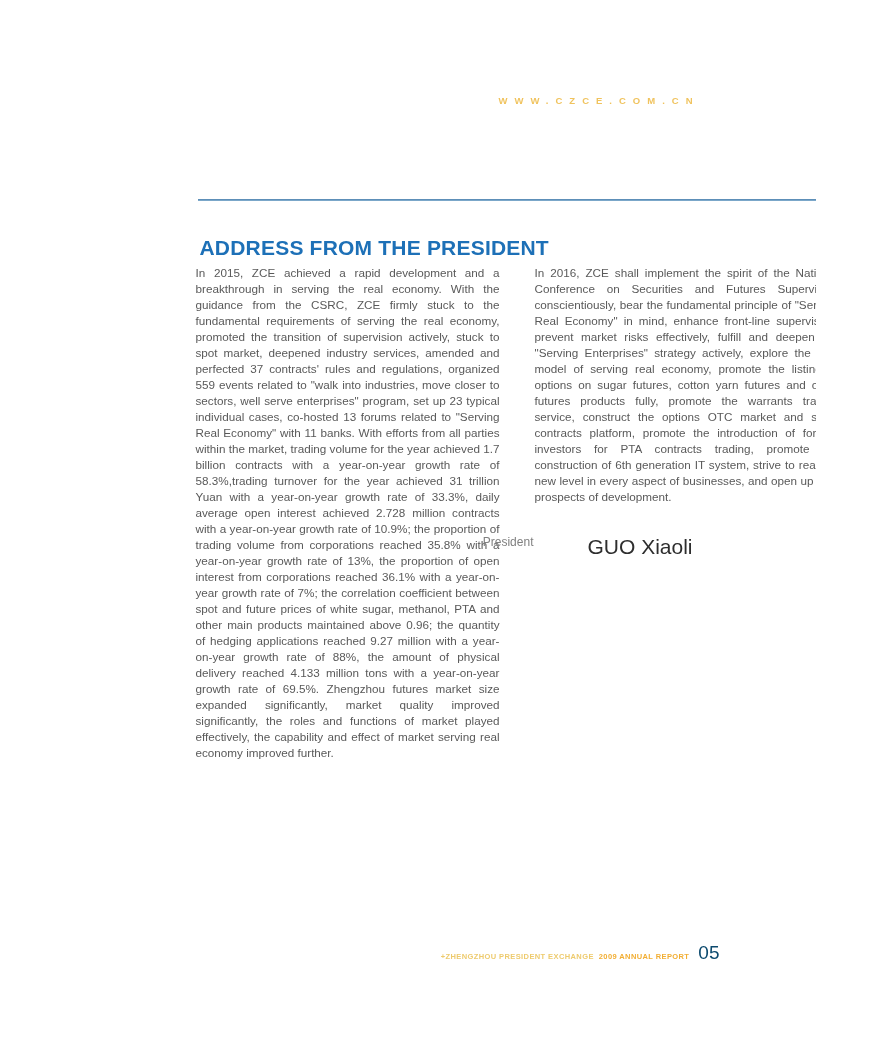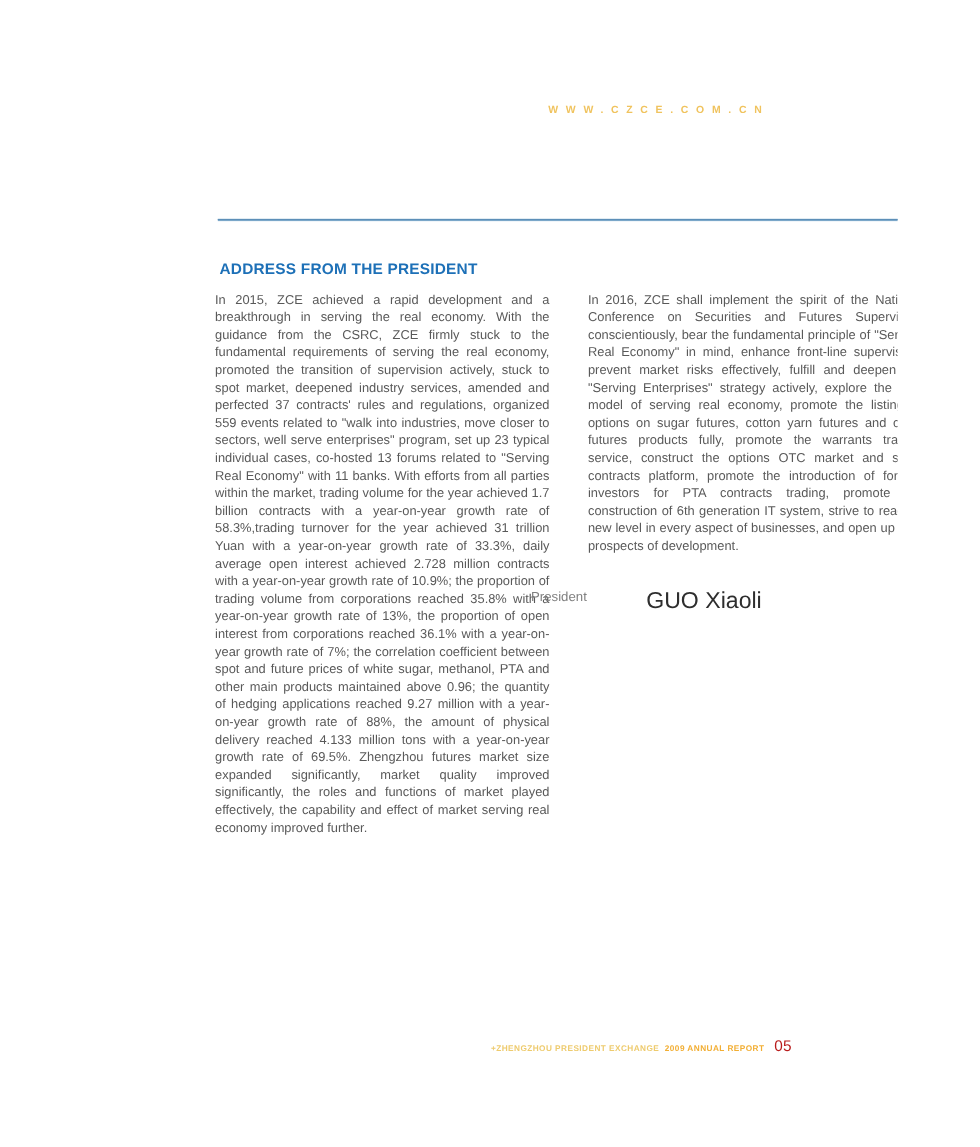--- a/index.html
+++ b/index.html
@@ -29,21 +29,21 @@
     left: 122px;
     width: 646px;
     height: 2px;
     background: #7ba7c9;
     border-top: 1px solid #5d8fb8;
   }
   .heading {
     position: absolute;
     top: 236px;
     left: 124px;
-    font-size: 14px;
+    font-size: 21px;
     font-weight: bold;
     letter-spacing: 0.2px;
     color: #1d70b7;
   }
   .columns {
     position: absolute;
     top: 265px;
     left: 120px;
     width: 644px;
     display: flex;
@@ -89,22 +89,22 @@
     letter-spacing: 0.4px;
     color: #eecb6e;
   }
   .footer .footer-bold {
     font-size: 7.5px;
     font-weight: bold;
     letter-spacing: 0.4px;
     color: #f2ae33;
   }
   .footer .page-num {
-    font-size: 14px;
-    color: #b91c1c;
+    font-size: 19px;
+    color: #0c4a6e;
     margin-left: 4px;
     text-align: right;
   }
 </style>
 </head>
 <body>
 
 <div class="page">
 
   <div class="site-url">WWW.CZCE.COM.CN</div>

